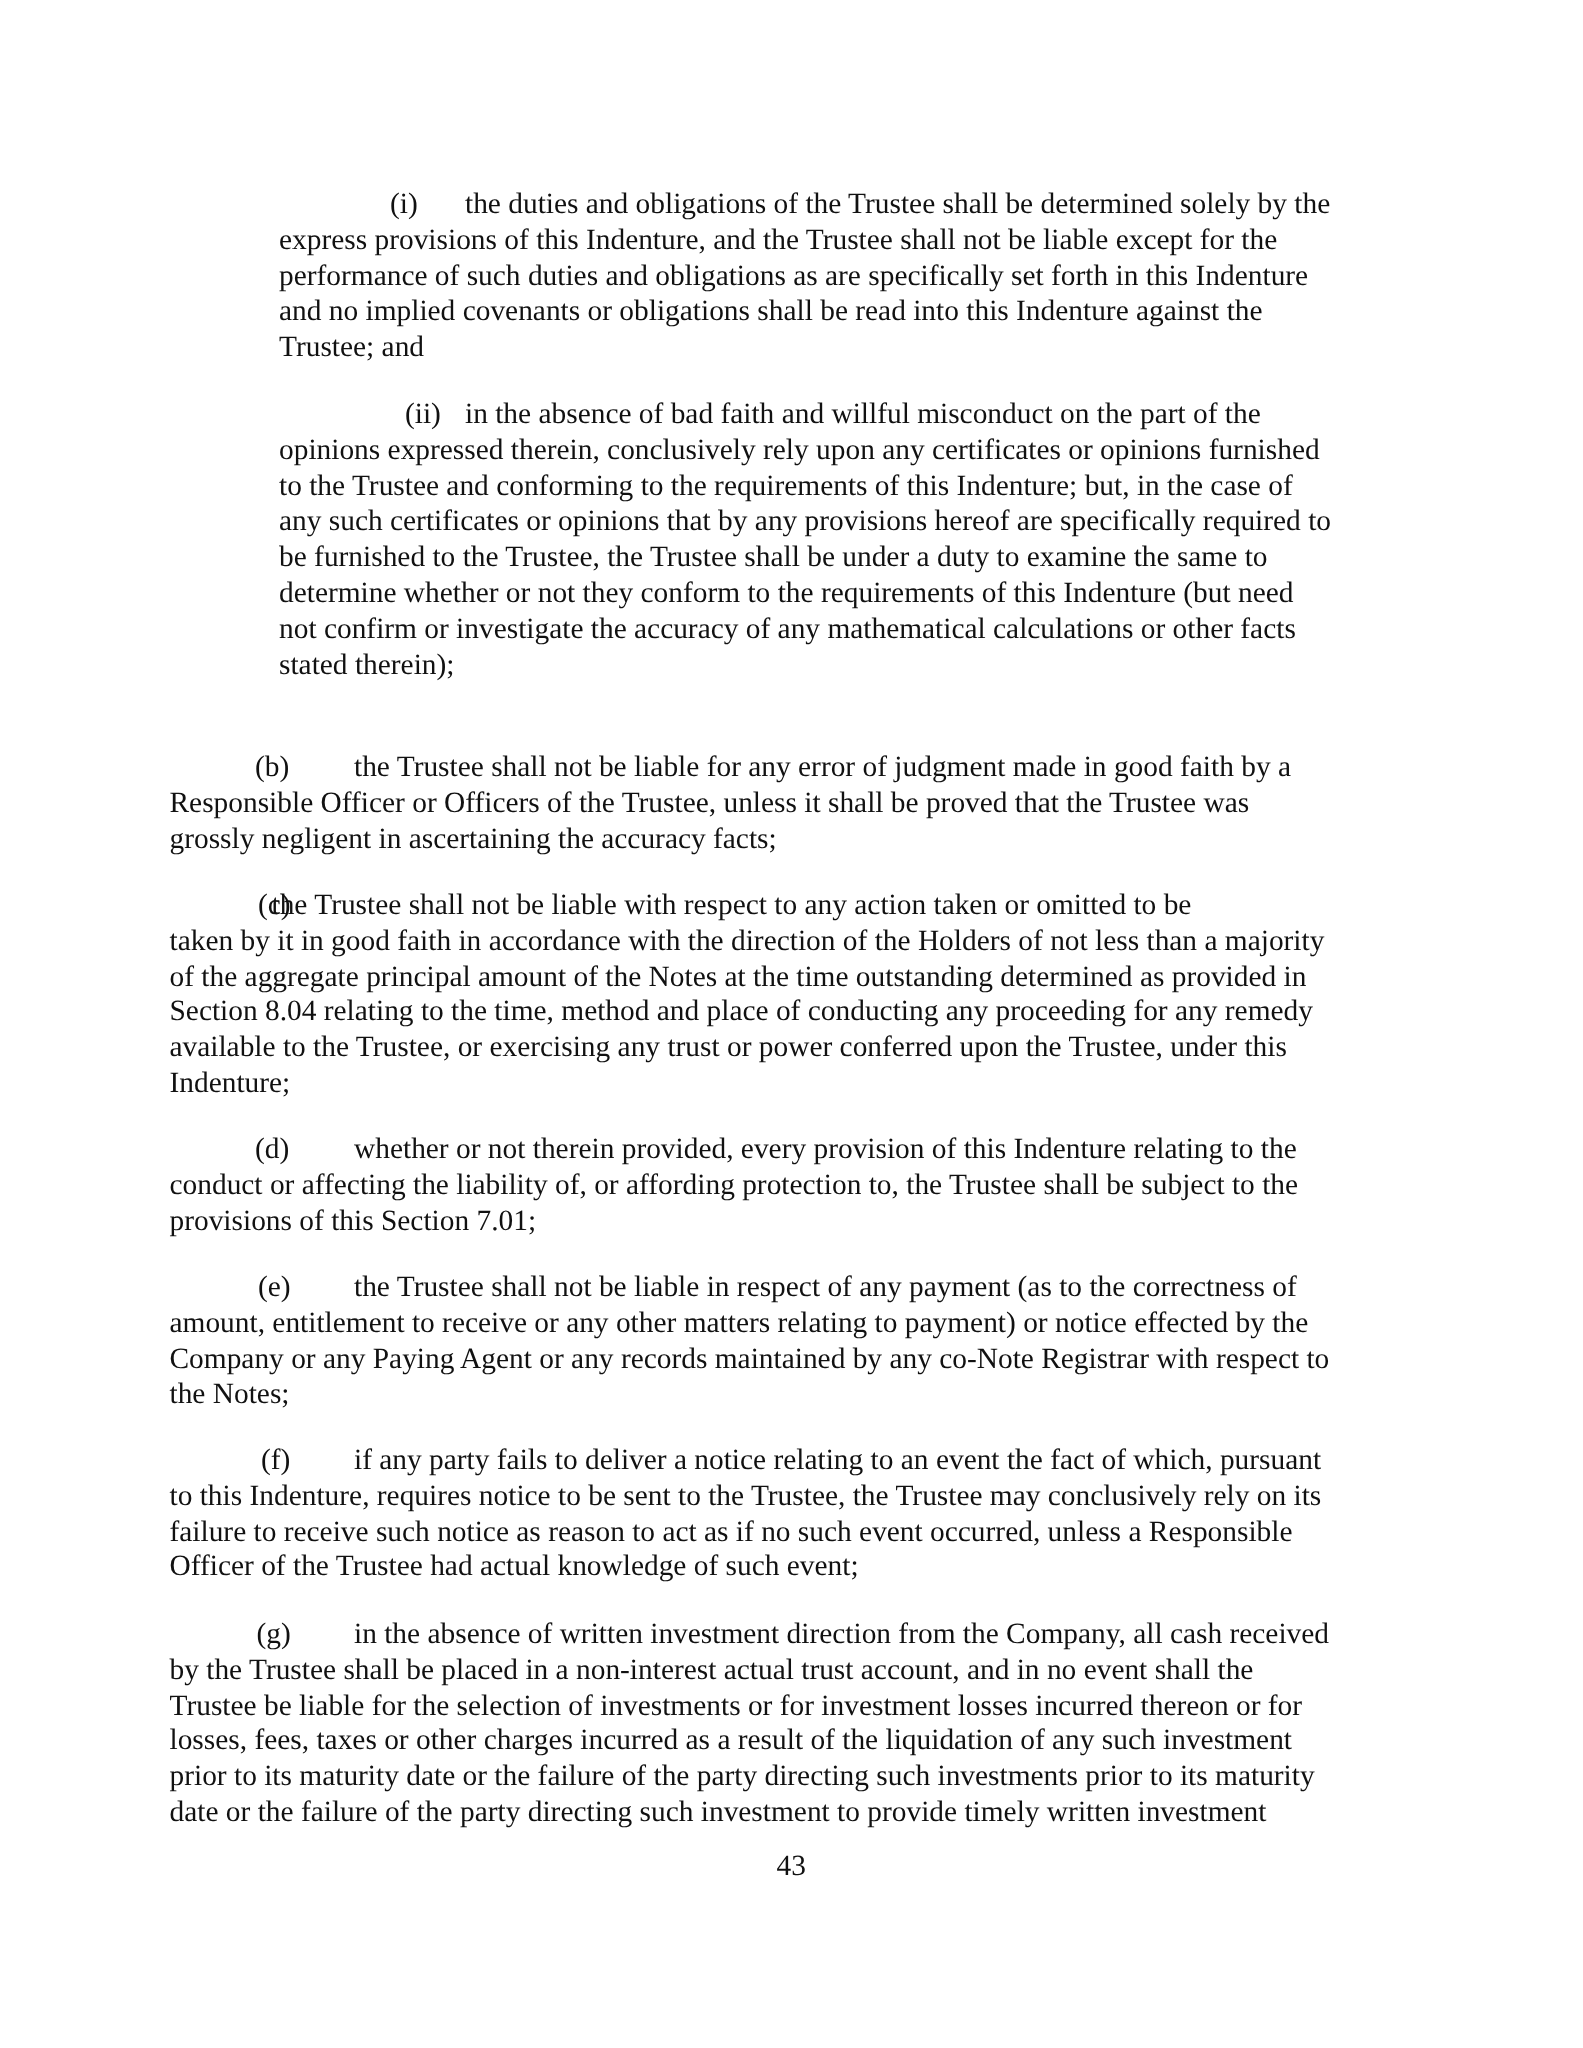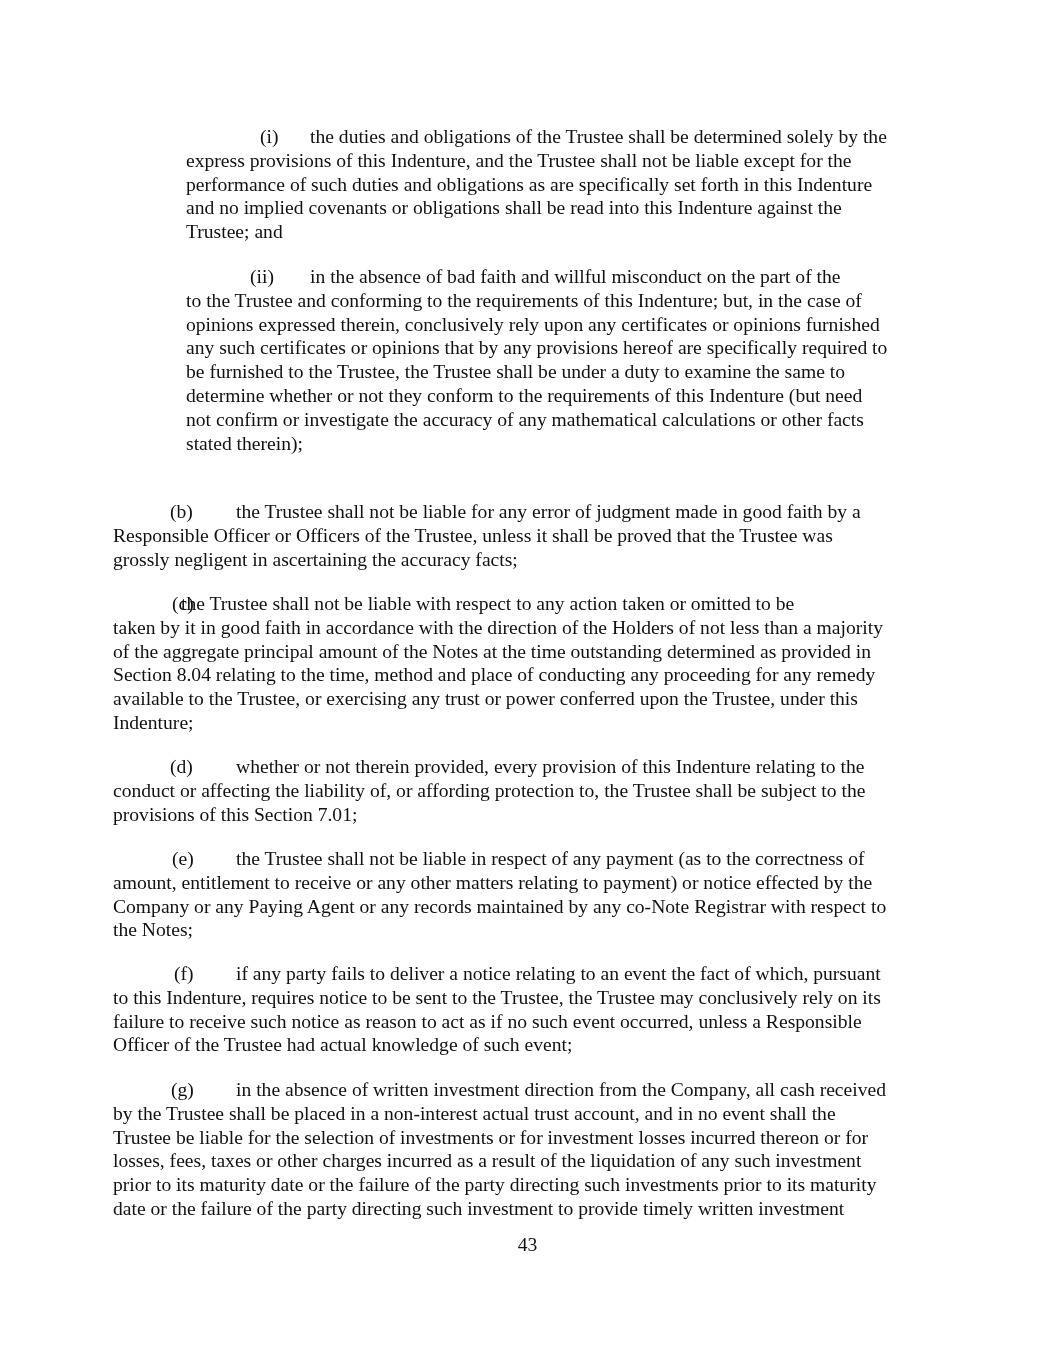--- a/index.html
+++ b/index.html
@@ -27,25 +27,25 @@
       <span class="firsttext" style="margin-left:124px;">the duties and obligations of the Trustee shall be determined solely by the</span>
     </span>
     <span class="line">express provisions of this Indenture, and the Trustee shall not be liable except for the</span>
     <span class="line">performance of such duties and obligations as are specifically set forth in this Indenture</span>
     <span class="line">and no implied covenants or obligations shall be read into this Indenture against the</span>
     <span class="line">Trustee; and</span>
   </div>
 
   <div class="para sub" style="top:265px;">
     <span class="line first">
-      <span class="label" style="left:64px;">(ii)</span>
+      <span class="label" style="left:84px;">(ii)</span>
       <span class="firsttext" style="margin-left:124px;">in the absence of bad faith and willful misconduct on the part of the</span>
     </span>
+    <span class="line">opinions expressed therein, conclusively rely upon any certificates or opinions furnished</span>
     <span class="line">to the Trustee and conforming to the requirements of this Indenture; but, in the case of</span>
-    <span class="line">opinions expressed therein, conclusively rely upon any certificates or opinions furnished</span>
     <span class="line">any such certificates or opinions that by any provisions hereof are specifically required to</span>
     <span class="line">be furnished to the Trustee, the Trustee shall be under a duty to examine the same to</span>
     <span class="line">determine whether or not they conform to the requirements of this Indenture (but need</span>
     <span class="line">not confirm or investigate the accuracy of any mathematical calculations or other facts</span>
     <span class="line">stated therein);</span>
   </div>
 
   <div class="para main" style="top:500px;">
     <span class="line first">
       <span class="label" style="left:57px;">(b)</span>

